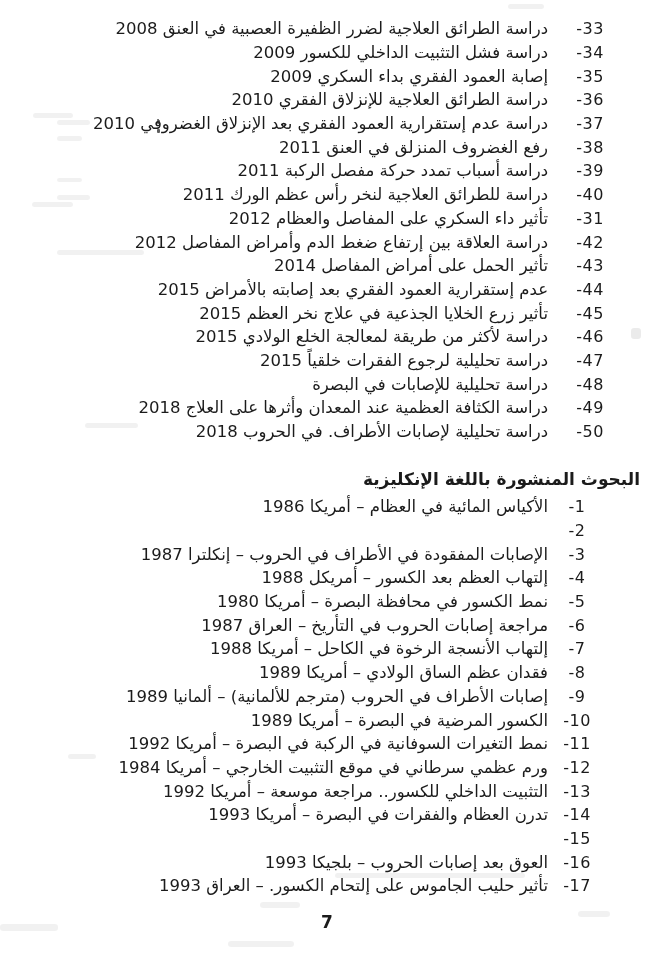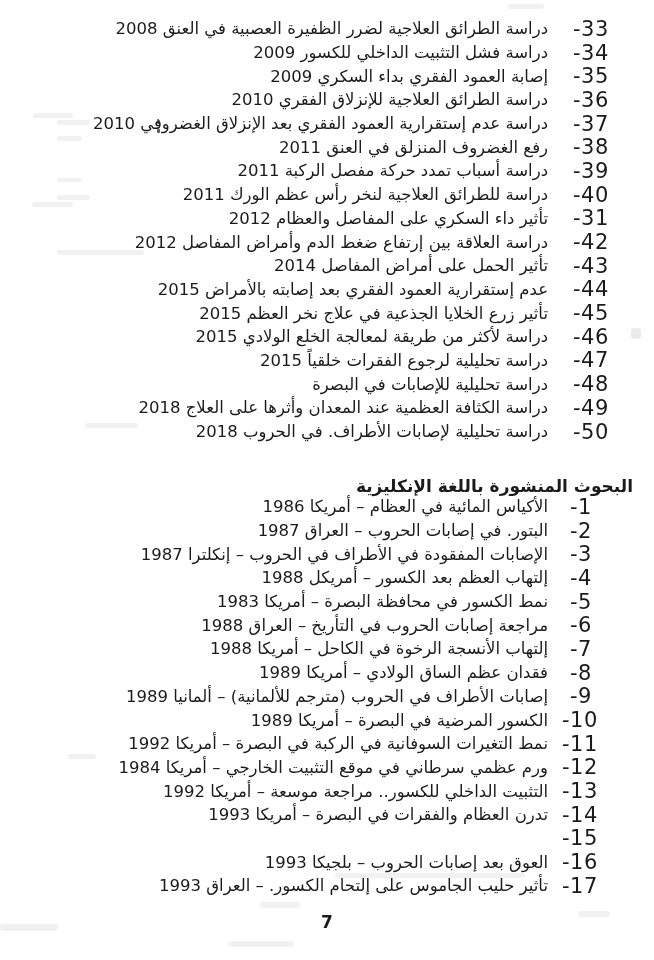--- a/index.html
+++ b/index.html
@@ -21,38 +21,38 @@
   .list-english{top:495px;right:62px;}
   .row{
     display:flex;
     align-items:center;
     height:23.7px;
     direction:rtl;
   }
   .num{
     flex:none;
     direction:ltr;
-    text-align:right;
-    font-size:21px;
+    text-align:center;
+    font-size:16px;
     letter-spacing:0.5px;
   }
   .list-arabic .num{width:34px;margin-left:25px;}
   .list-english .num{width:30px;margin-left:14px;}
   .txt{
     flex:none;
     white-space:nowrap;
     font-size:16.5px;
     direction:rtl;
     unicode-bidi:plaintext;
     text-align:right;
   }
   .section-heading{
     position:absolute;
     top:469px;right:14px;
-    margin:7px;
+    margin:0;
     font-size:17px;
     font-weight:bold;
     direction:rtl;
     white-space:nowrap;
   }
   .page-number{
     position:absolute;
     top:912px;left:0;
     width:654px;
     text-align:center;
@@ -155,37 +155,36 @@
 
   <h2 class="section-heading">البحوث المنشورة باللغة الإنكليزية</h2>
 
   <div class="list list-english">
       <div class="row">
         <span class="num">-1</span>
         <span class="txt">الأكياس المائية في العظام – أمريكا 1986</span>
       </div>
       <div class="row">
         <span class="num">-2</span>
-        <span class="txt">البتور. في إصابات الحروب – العراق 1987</span>
       </div>
       <div class="row">
         <span class="num">-3</span>
         <span class="txt">الإصابات المفقودة في الأطراف في الحروب – إنكلترا 1987</span>
       </div>
       <div class="row">
         <span class="num">-4</span>
         <span class="txt">إلتهاب العظم بعد الكسور – أمريكل 1988</span>
       </div>
       <div class="row">
         <span class="num">-5</span>
-        <span class="txt">نمط الكسور في محافظة البصرة – أمريكا 1983</span>
+        <span class="txt">نمط الكسور في محافظة البصرة – أمريكا 1980</span>
       </div>
       <div class="row">
         <span class="num">-6</span>
-        <span class="txt">مراجعة إصابات الحروب في التأريخ – العراق 1988</span>
+        <span class="txt">مراجعة إصابات الحروب في التأريخ – العراق 1987</span>
       </div>
       <div class="row">
         <span class="num">-7</span>
         <span class="txt">إلتهاب الأنسجة الرخوة في الكاحل – أمريكا 1988</span>
       </div>
       <div class="row">
         <span class="num">-8</span>
         <span class="txt">فقدان عظم الساق الولادي – أمريكا 1989</span>
       </div>
       <div class="row">

